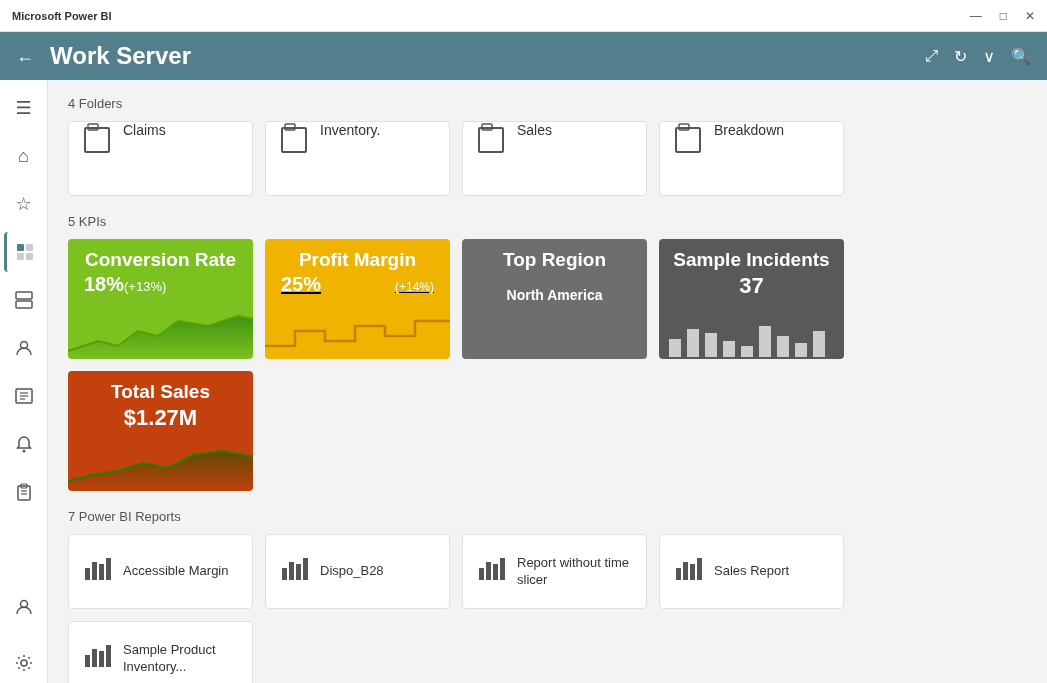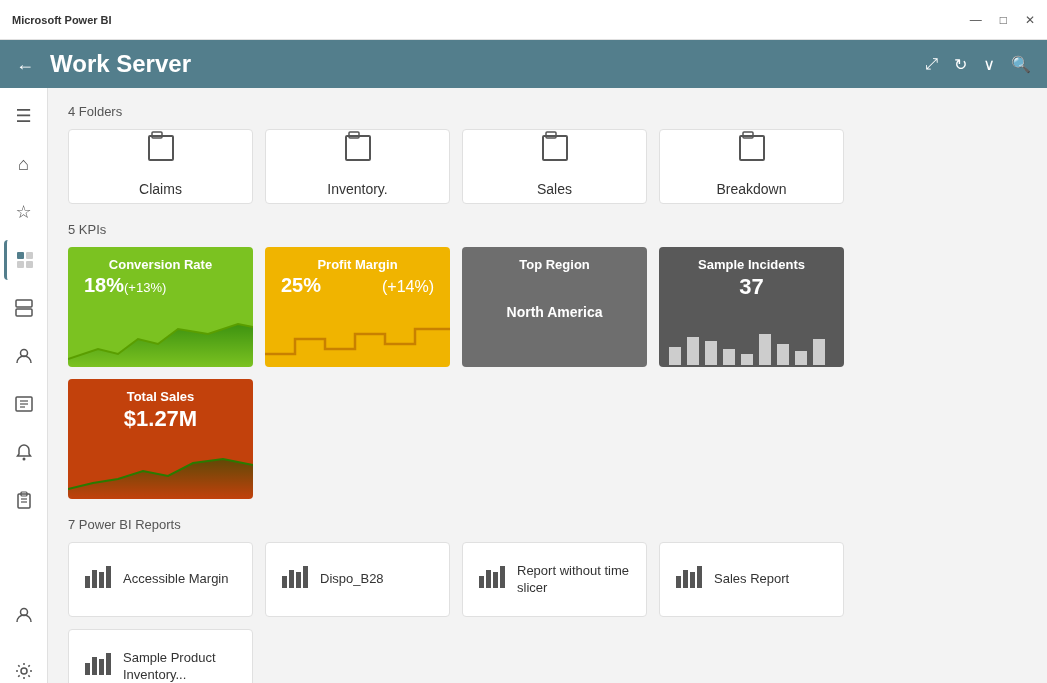--- a/index.html
+++ b/index.html
@@ -1,21 +1,21 @@
 <!DOCTYPE html>
 <html><head>
   <meta charset="utf-8">
   <style>
     * { box-sizing: border-box; margin: 0; padding: 0; }
     body { font-family: 'Segoe UI', Arial, sans-serif; background: #f3f3f3; width: 1047px; height: 683px; overflow: hidden; }
 
     
     .title-bar {
       background: #fff;
-      height: 40px;
+      height: 32px;
       display: flex;
       align-items: center;
       padding: 0 12px;
       font-size: 12px;
       color: #333;
       border-bottom: 1px solid #e0e0e0;
     }
     .title-bar-logo { font-size: 11px; font-weight: 600; flex: 1; }
     .title-bar-controls { display: flex; gap: 18px; align-items: center; }
     .title-bar-controls span { font-size: 12px; cursor: pointer; color: #555; }
@@ -85,25 +85,23 @@
       margin-bottom: 18px;
     }
 
     .folder-card {
       background: #fff;
       border: 1px solid #e0e0e0;
       border-radius: 4px;
       width: 185px;
       height: 75px;
       display: flex;
-      align-items: center;
       padding: 0 14px;
       gap: 12px;
       cursor: pointer;
-      flex-direction: column;
     }
 
     .folder-icon {
       font-size: 28px;
       color: #555;
     }
 
     .folder-name {
       font-size: 14px;
       color: #333;
@@ -116,21 +114,21 @@
       height: 120px;
       border-radius: 4px;
       overflow: hidden;
       cursor: pointer;
       position: relative;
       display: flex;
       flex-direction: column;
       padding: 10px 12px 0 12px;
     }
     .kpi-title {
-      font-size: 13px;
+      font-size: 19px;
       font-weight: 700;
       color: #fff;
       text-align: center;
     }
     .kpi-value {
       font-size: 22px;
       font-weight: 700;
       color: #fff;
       text-align: center;
       margin-top: 2px;
@@ -170,21 +168,21 @@
     .report-name {
       font-size: 13px;
       color: #333;
       font-weight: 500;
       line-height: 1.3;
     }
 
     
     .green-card { background: #7bc221; }
     .yellow-card { background: #f0b400; }
-    .gray-card { background: #6e6e6e; gap: 16px; }
+    .gray-card { background: #6e6e6e; }
     .dark-gray-card { background: #595959; }
     .bright-green-card { background: #c2410c; }
   </style>
 </head>
 <body>
 
 <div class="title-bar">
   <span class="title-bar-logo">Microsoft Power BI</span>
   <div class="title-bar-controls">
     <span>—</span>
@@ -324,23 +322,23 @@
                 <stop offset="100%" stop-color="rgba(0,100,0,0)"></stop>
               </linearGradient>
             </defs>
           <polygon points="0,40 30,30 50,35 70,20 90,25 110,10 140,15 170,5 185,8 185,48 0,48" fill="url(#g1)"></polygon>
           <polyline points="0,40 30,30 50,35 70,20 90,25 110,10 140,15 170,5 185,8" fill="none" stroke="#5a9e00" stroke-width="2"></polyline>
         </svg>
       </div>
 
       <div class="kpi-card yellow-card">
         <div class="kpi-title">Profit Margin</div>
-        <div style="display:flex;justify-content:space-between;align-items:baseline;padding:0 4px;">
+        <div style="display:flex;justify-content:space-between;align-items:baseline;padding:0 4px;text-decoration:underline;">
           <span class="kpi-value" style="font-size:20px;">25%</span>
-          <span class="kpi-sub" style="font-size:16px;">(+14%)</span>
+          <span class="kpi-sub" style="font-size:12px;">(+14%)</span>
         </div>
         <svg class="kpi-chart" viewBox="0 0 185 48" preserveAspectRatio="none">
           <polyline points="0,35 30,35 30,20 60,20 60,30 90,30 90,15 120,15 120,25 150,25 150,10 185,10" fill="none" stroke="#c88000" stroke-width="2.5"></polyline>
         </svg>
       </div>
 
       <div class="kpi-card gray-card">
         <div class="kpi-title">Top Region</div>
         <div style="text-align:center; margin-top:15px;">
           <span style="font-size:14px;color:#fff;font-weight:600;">North America</span>

